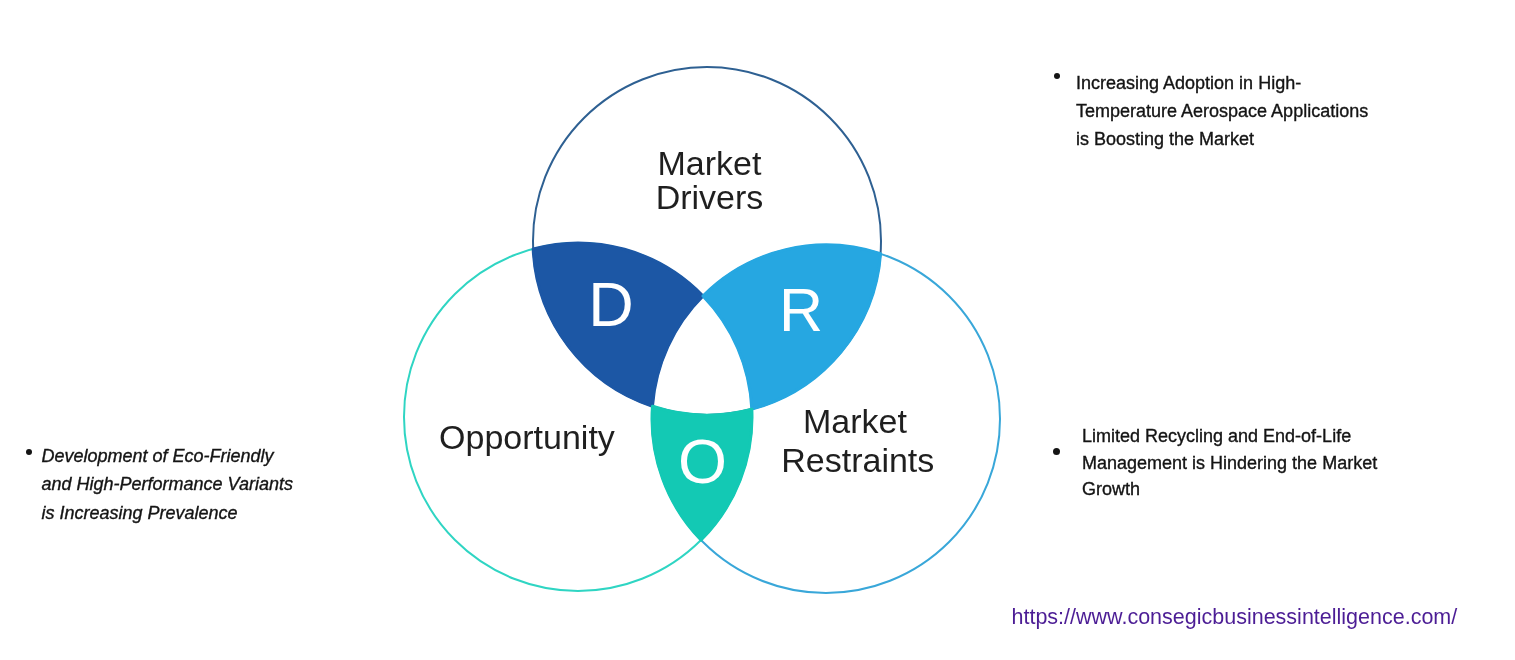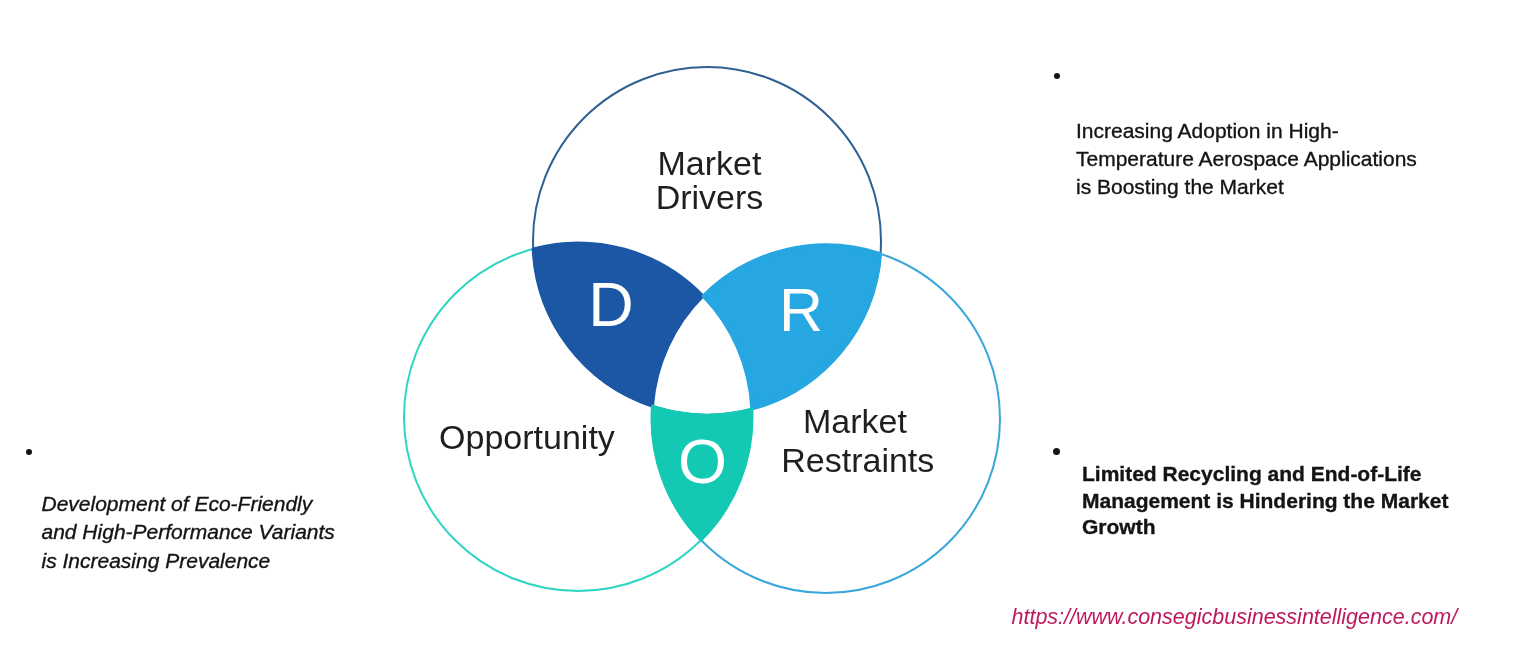--- a/index.html
+++ b/index.html
@@ -1,19 +1,19 @@
 <!DOCTYPE html>
 <html><head>
 <meta charset="utf-8">
 <style>
   html,body{margin:0;padding:0;}
   body{width:1515px;height:660px;background:#ffffff;overflow:hidden;position:relative;
        font-family:"Liberation Sans", sans-serif;}
   .abs{position:absolute;}
-  .bullet-text{font-size:21px;font-weight:400;color:#141414;line-height:28.3px;white-space:nowrap;margin-top:48px;-webkit-text-stroke:0.35px #141414;}
+  .bullet-text{font-size:18px;font-weight:400;color:#141414;line-height:28.3px;white-space:nowrap;-webkit-text-stroke:0.35px #141414;}
   .dot{position:absolute;border-radius:50%;background:#141414;}
 </style>
 </head>
 <body>
 <svg class="abs" style="left:0;top:0;" width="1515" height="660" viewBox="0 0 1515 660">
 
   <circle cx="707" cy="241" r="174" fill="none" stroke="#2e6092" stroke-width="2"></circle>
   <circle cx="578" cy="417" r="174" fill="none" stroke="#2fd5c3" stroke-width="2"></circle>
   <circle cx="826" cy="419" r="174" fill="none" stroke="#39a7d9" stroke-width="2"></circle>
 
@@ -32,15 +32,15 @@
   <text x="857.8" y="472.1" font-size="34" fill="#1f1f1f" text-anchor="middle" font-family="Liberation Sans, sans-serif">Restraints</text>
 </svg>
 
 <div class="dot" style="left:26px;top:448.6px;width:6px;height:6px;"></div>
 <div class="abs bullet-text" style="left:41.5px;top:442.2px;font-style:italic;">Development of Eco-Friendly<br>and High-Performance Variants<br>is Increasing Prevalence</div>
 
 <div class="dot" style="left:1053.7px;top:72.6px;width:6px;height:6px;"></div>
 <div class="abs bullet-text" style="left:1076px;top:68.6px;">Increasing Adoption in High-<br>Temperature Aerospace Applications<br>is Boosting the Market</div>
 
 <div class="dot" style="left:1053.3px;top:447.6px;width:7px;height:7px;"></div>
-<div class="abs bullet-text" style="left:1082px;top:413px;line-height:26.6px;font-weight:bold;">Limited Recycling and End-of-Life<br>Management is Hindering the Market<br>Growth</div>
+<div class="abs bullet-text" style="left:1082px;top:423px;line-height:26.6px;">Limited Recycling and End-of-Life<br>Management is Hindering the Market<br>Growth</div>
 
-<div class="abs" style="left:1011.5px;top:605px;font-size:21.5px;color:#be185d;font-style:italic;">https://www.consegicbusinessintelligence.com/</div>
+<div class="abs" style="left:1011.5px;top:605px;font-size:21.5px;color:#4c1d95;">https://www.consegicbusinessintelligence.com/</div>
 
 </body></html>

